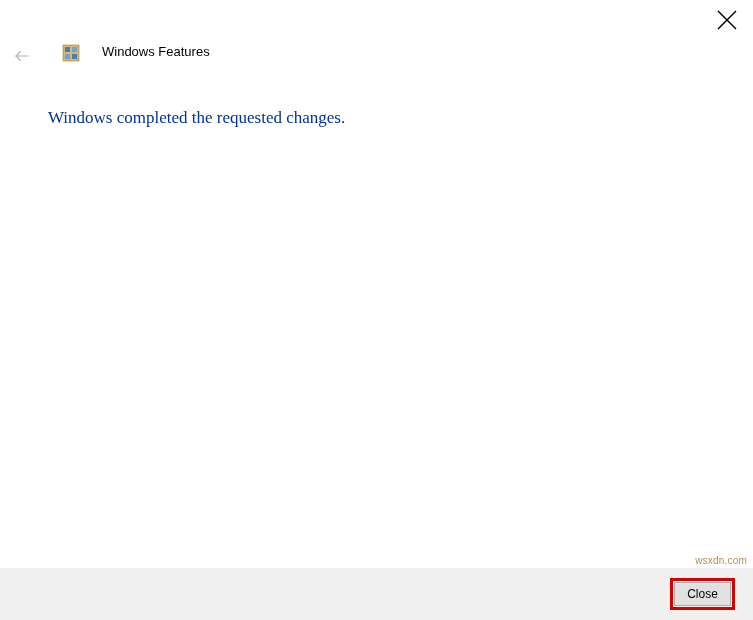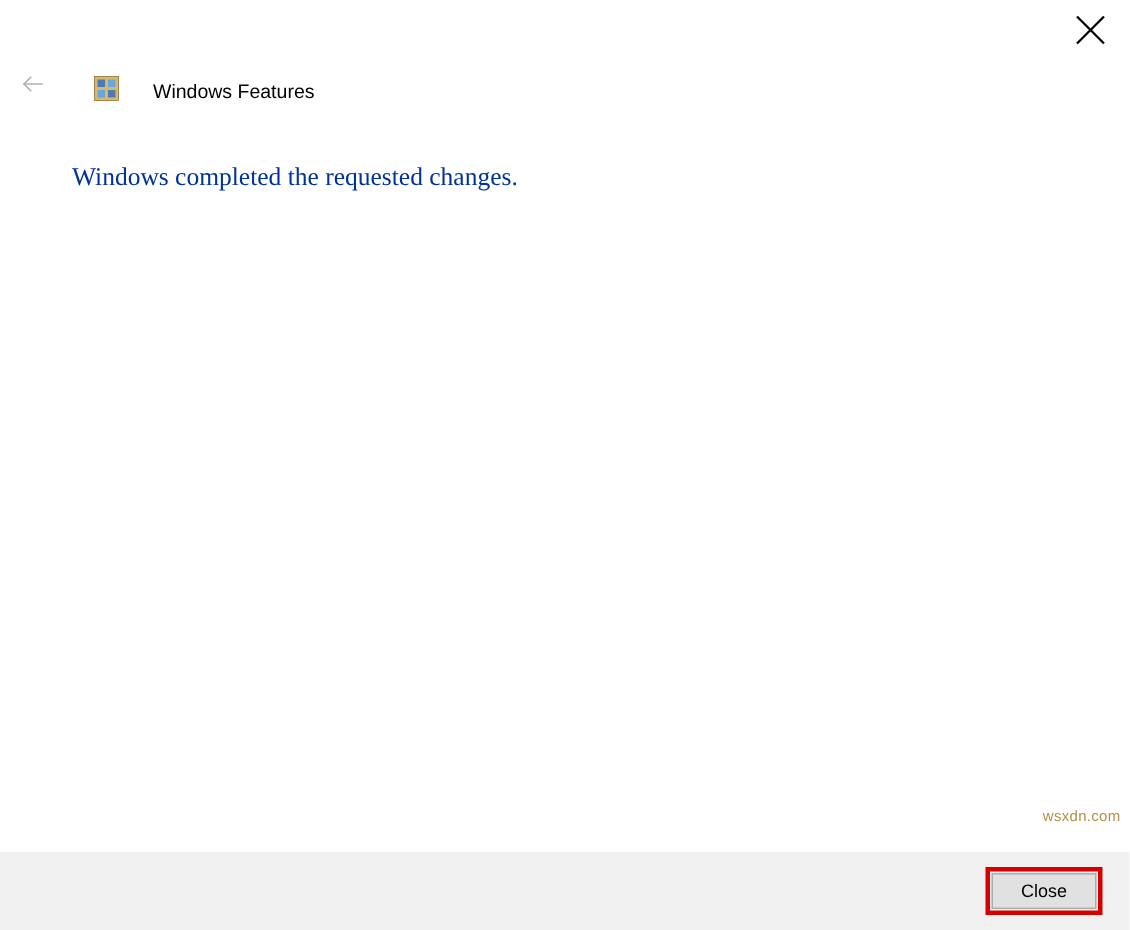--- a/index.html
+++ b/index.html
@@ -27,21 +27,21 @@
       cursor: pointer;
       font-size: 16px;
       color: #000;
       font-weight: 300;
     }
     .header-row {
       position: absolute;
       top: 44px;
       left: 10px;
       display: flex;
-      align-items: flex-end;
+      align-items: flex-start;
       gap: 22px;
     }
     .back-arrow {
       width: 24px;
       height: 24px;
       display: flex;
       align-items: center;
       justify-content: center;
       color: #b0b0b0;
     }
@@ -83,36 +83,36 @@
       display: flex;
       align-items: center;
       justify-content: flex-end;
       padding-right: 18px;
     }
     .close-button-wrapper {
       border: 3px solid #d40000;
       padding: 1px;
     }
     .close-button {
-      width: 70px;
+      width: 57px;
       height: 24px;
       background: #e1e1e1;
       border: 1px solid #adadad;
       font-family: inherit;
       font-size: 12px;
       color: #000;
       cursor: pointer;
       display: flex;
       align-items: center;
       justify-content: center;
       padding: 0;
     }
     .watermark {
       position: absolute;
-      bottom: 70px;
+      bottom: 54px;
       right: 6px;
       font-size: 10px;
       color: #b38f4d;
       letter-spacing: 0.2px;
     }
   </style>
 </head>
 <body>
 
 <div class="close-x">

